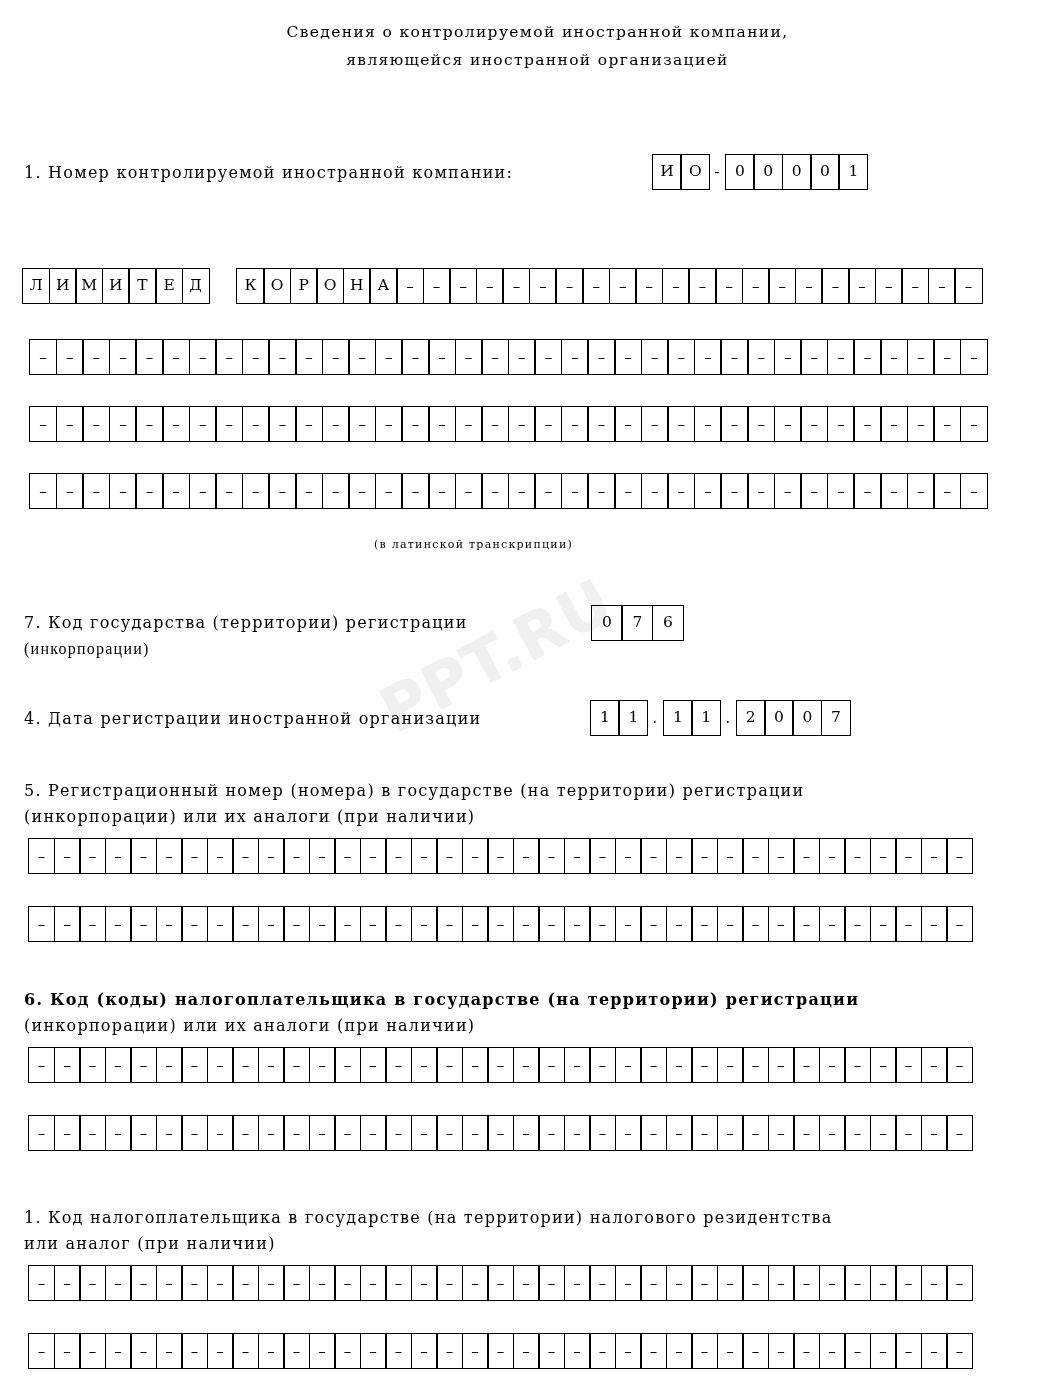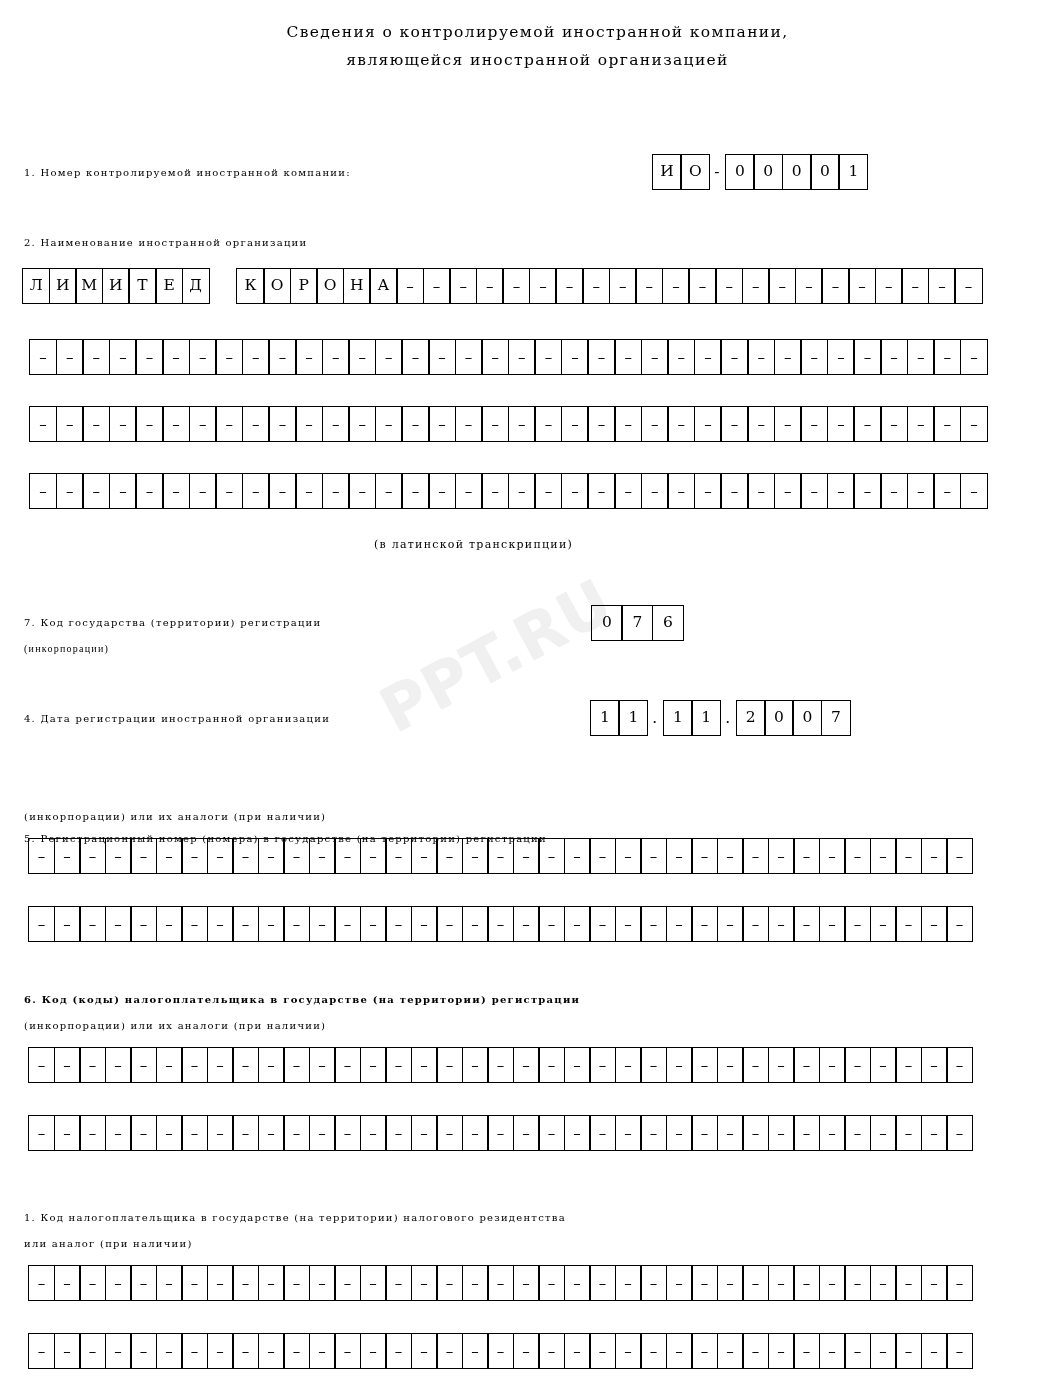--- a/index.html
+++ b/index.html
@@ -52,21 +52,21 @@
     font-size: 15.5px;
     letter-spacing: 1.35px;
     line-height: 28px;
     z-index: 2;
   }
   .title-line { display: block; white-space: nowrap; margin-left: 20px; }
 
   
   .label {
     position: absolute;
-    font-size: 10px;
+    font-size: 16px;
     letter-spacing: 1.25px;
     line-height: 26px;
     z-index: 2;
     white-space: nowrap;
   }
   .label.justify {
     white-space: normal;
     text-align: justify;
     text-align-last: left;
   }
@@ -136,21 +136,20 @@
       <div class="cell w30 h36">И</div>
       <div class="cell w30 h36">О</div>
       <div class="sep h36" style="width: 16px;">-</div>
       <div class="cell w30 h36">0</div>
       <div class="cell w30 h36">0</div>
       <div class="cell w30 h36">0</div>
       <div class="cell w30 h36">0</div>
       <div class="cell w30 h36">1</div>
     </div>
 
-  <div class="label" style="left:24px; top:230px;">2. Наименование иностранной организации</div>
   <div class="grid" id="item2-row1" style="left:22px; top:268px;">
       <div class="cell w28 h36">Л</div>
       <div class="cell w28 h36">И</div>
       <div class="cell w28 h36">М</div>
       <div class="cell w28 h36">И</div>
       <div class="cell w28 h36">Т</div>
       <div class="cell w28 h36">Е</div>
       <div class="cell w28 h36">Д</div>
       <div class="sep h36" style="width: 28.2px;"></div>
       <div class="cell w28 h36">К</div>
@@ -313,21 +312,21 @@
       <div class="sep h36" style="width: 16px;">.</div>
       <div class="cell w30 h36">1</div>
       <div class="cell w30 h36">1</div>
       <div class="sep h36" style="width: 16px;">.</div>
       <div class="cell w30 h36">2</div>
       <div class="cell w30 h36">0</div>
       <div class="cell w30 h36">0</div>
       <div class="cell w30 h36">7</div>
     </div>
 
-  <div class="label justify" style="left:24px; top:778px; width:1012px;margin-top:48px;">5. Регистрационный номер (номера) в государстве (на территории) регистрации</div>
+  <div class="label justify" style="left:24px; top:778px; width:1012px;">5. Регистрационный номер (номера) в государстве (на территории) регистрации</div>
   <div class="label" style="left:24px; top:804px;">(инкорпорации) или их аналоги (при наличии)</div>
   <div class="grid" id="item5-row1" style="left:28px; top:838px;">
       <div class="cell w27 h36 empty"></div>
       <div class="cell w27 h36 empty"></div>
       <div class="cell w27 h36 empty"></div>
       <div class="cell w27 h36 empty"></div>
       <div class="cell w27 h36 empty"></div>
       <div class="cell w27 h36 empty"></div>
       <div class="cell w27 h36 empty"></div>
       <div class="cell w27 h36 empty"></div>

